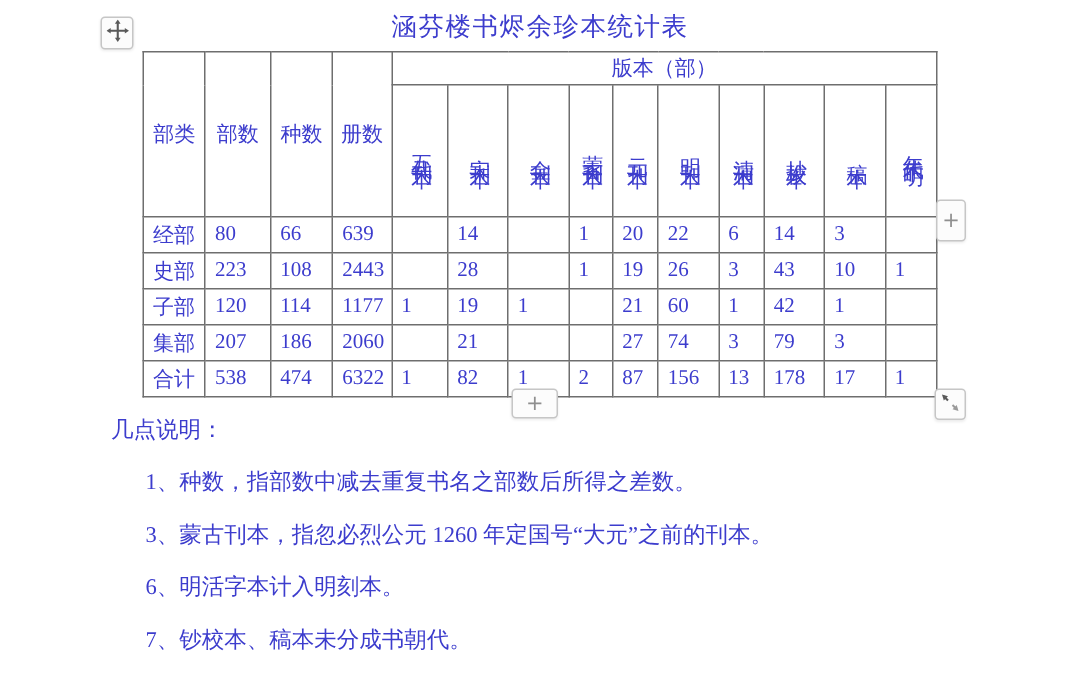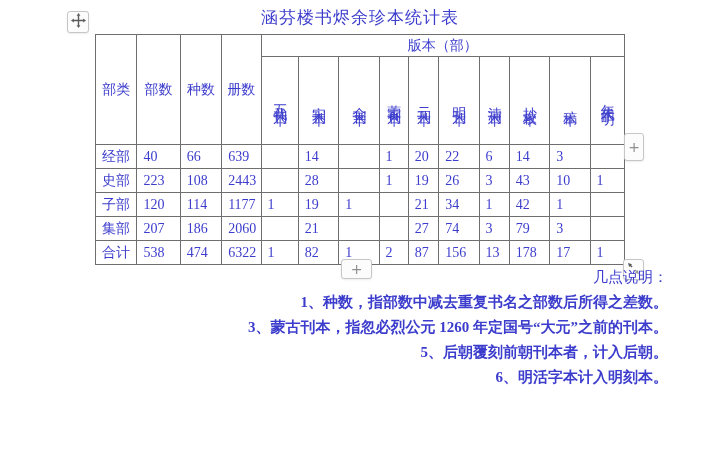--- a/index.html
+++ b/index.html
@@ -41,22 +41,22 @@
   }
   table.stat td {
     height: 24px; text-align: left; padding-left: 6px; vertical-align: middle;
   }
   td.row-label { padding-left: 5px; margin-top: 35px; }
 
   .notes {
     position: absolute; left: 62px; top: 264px; width: 608px;
     color: #3c3ccd; font-size: 15px; line-height: 23px;
   }
-  .notes p { margin: 2px; text-align: right; }
-  .note-item { text-indent: 23px; font-weight: bold; }
+  .notes p { margin: 12px; }
+  .note-item { text-indent: 23px; }
 
   svg .ln { stroke: #5a5a5a; stroke-width: 1.4; fill: none; }
   svg .ah { fill: #5a5a5a; stroke: none; }
   svg .ln2 { stroke: #9a9a9a; stroke-width: 1.3; fill: none; }
   svg .ah2 { fill: #9a9a9a; stroke: none; }
 </style>
 </head>
 <body>
 
 <div class="canvas">
@@ -109,21 +109,21 @@
         <th><span class="vtext">明刊本</span></th>
         <th><span class="vtext">清刊本</span></th>
         <th><span class="vtext">抄校本</span></th>
         <th><span class="vtext">稿本</span></th>
         <th><span class="vtext">年代不明</span></th>
       </tr>
     </thead>
     <tbody>
       <tr>
         <td class="row-label">经部</td>
-        <td>40</td>
+        <td>80</td>
         <td>66</td>
         <td>639</td>
         <td></td>
         <td>14</td>
         <td></td>
         <td>1</td>
         <td>20</td>
         <td>22</td>
         <td>6</td>
         <td>14</td>
@@ -149,21 +149,21 @@
       <tr>
         <td class="row-label">子部</td>
         <td>120</td>
         <td>114</td>
         <td>1177</td>
         <td>1</td>
         <td>19</td>
         <td>1</td>
         <td></td>
         <td>21</td>
-        <td>34</td>
+        <td>60</td>
         <td>1</td>
         <td>42</td>
         <td>1</td>
         <td></td>
       </tr>
       <tr>
         <td class="row-label">集部</td>
         <td>207</td>
         <td>186</td>
         <td>2060</td>
@@ -213,17 +213,17 @@
         <path class="ln2" d="M8 8 L10.8 10.8"></path>
         <path class="ah2" d="M12 12 L8 10.8 L10.8 8 Z"></path>
       </svg>
     </span>
   </div>
 
   <div class="notes">
     <p class="note-head">几点说明：</p>
     <p class="note-item">1、种数，指部数中减去重复书名之部数后所得之差数。</p>
     <p class="note-item">3、蒙古刊本，指忽必烈公元 1260 年定国号“大元”之前的刊本。</p>
-    <p class="note-item">5、后朝覆刻前朝刊本者，计入后朝。</p>
     <p class="note-item">6、明活字本计入明刻本。</p>
+    <p class="note-item">7、钞校本、稿本未分成书朝代。</p>
   </div>
 
 </div>
 
 </body></html>

